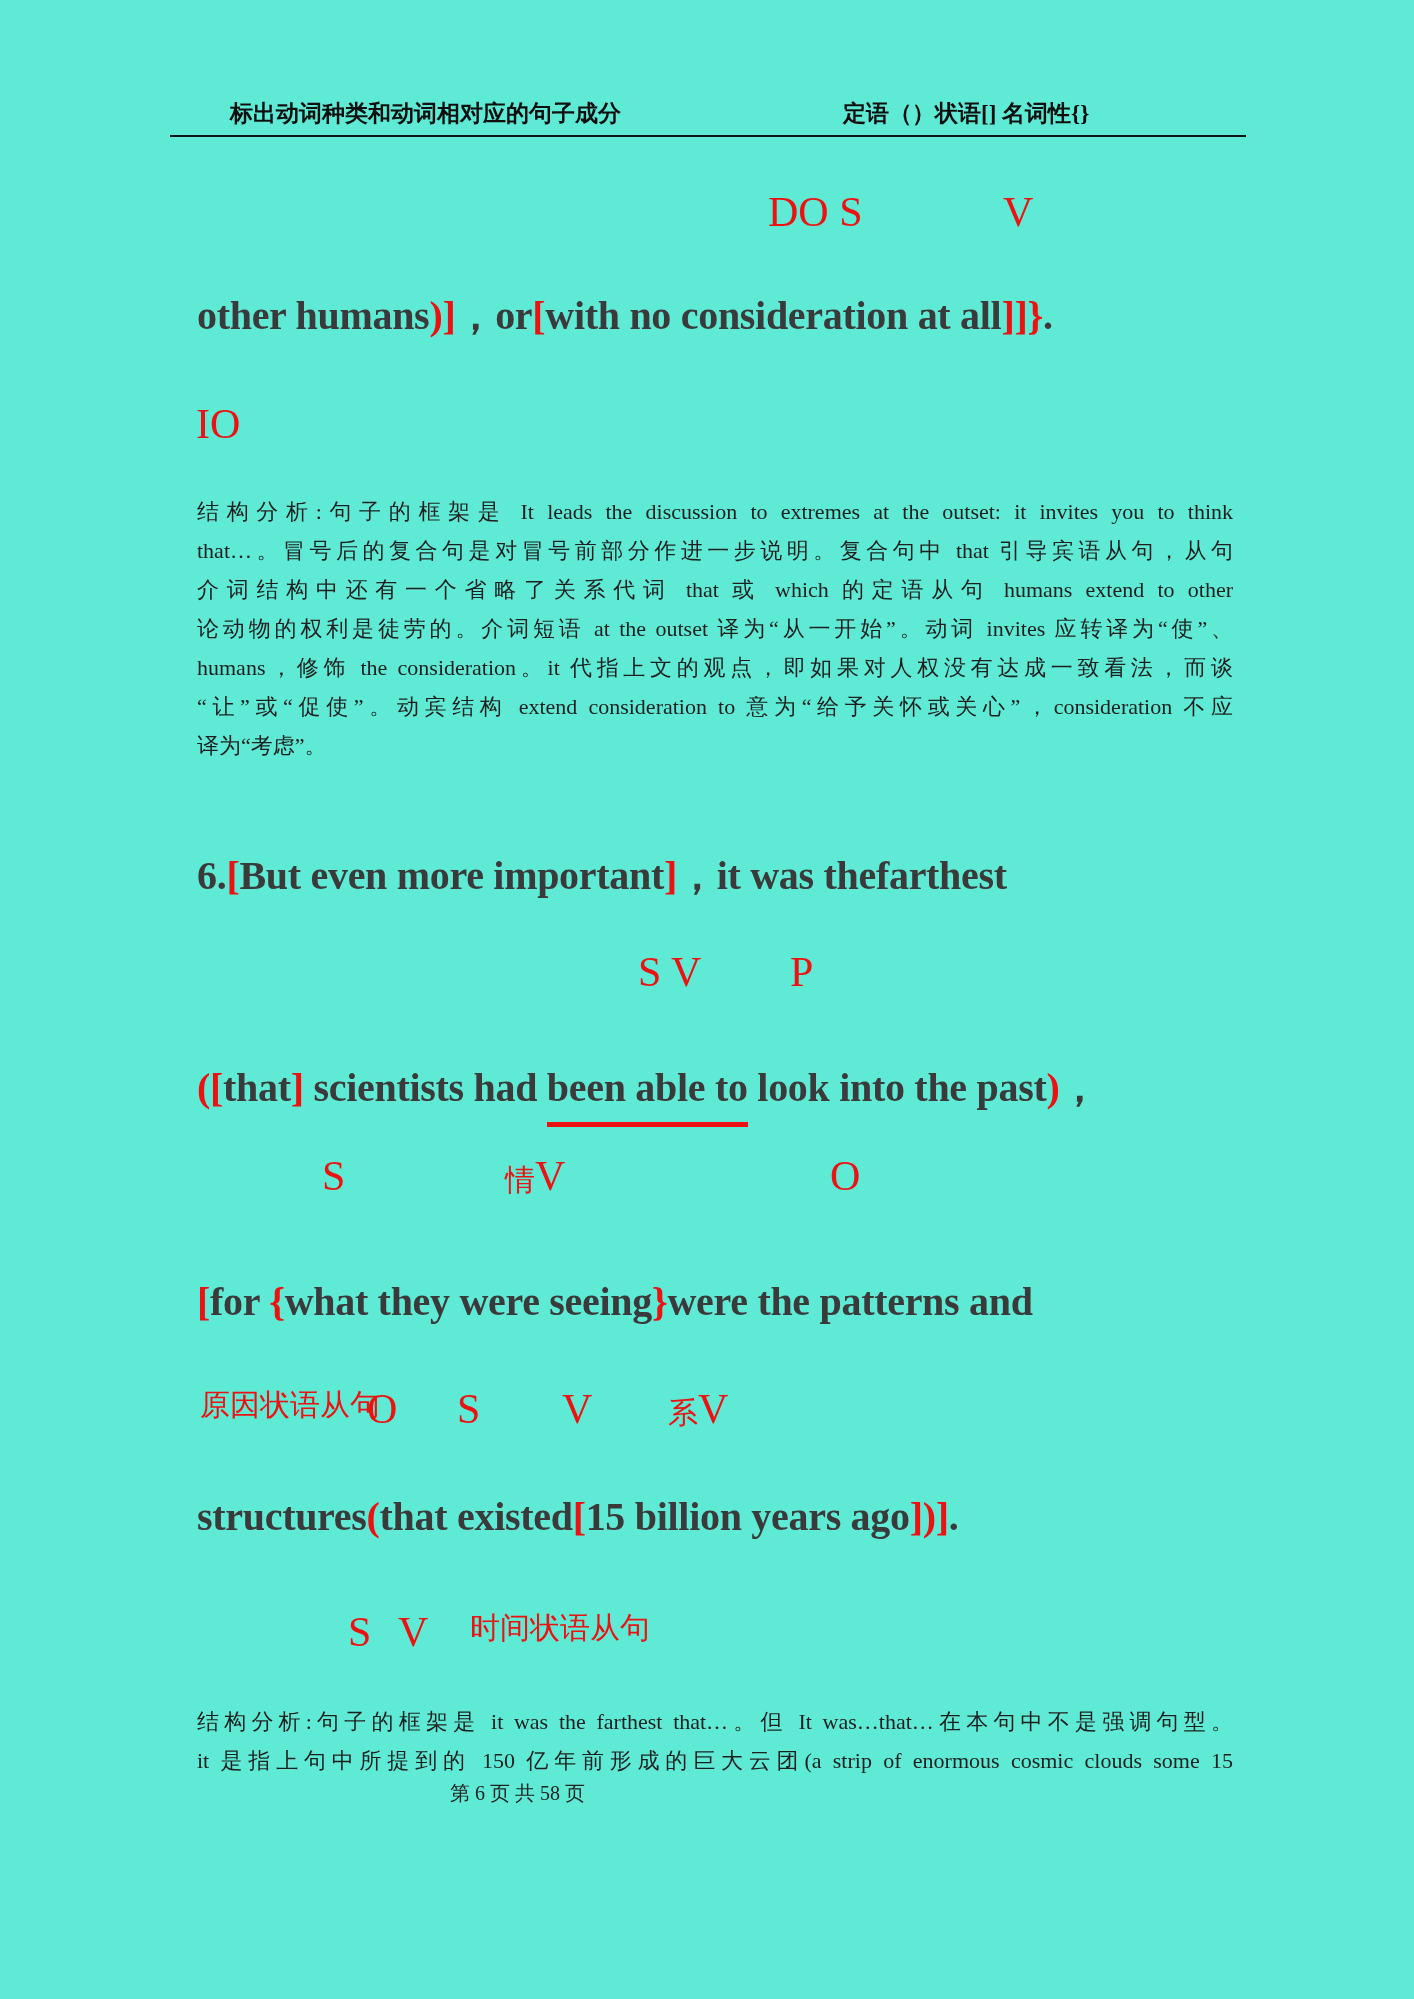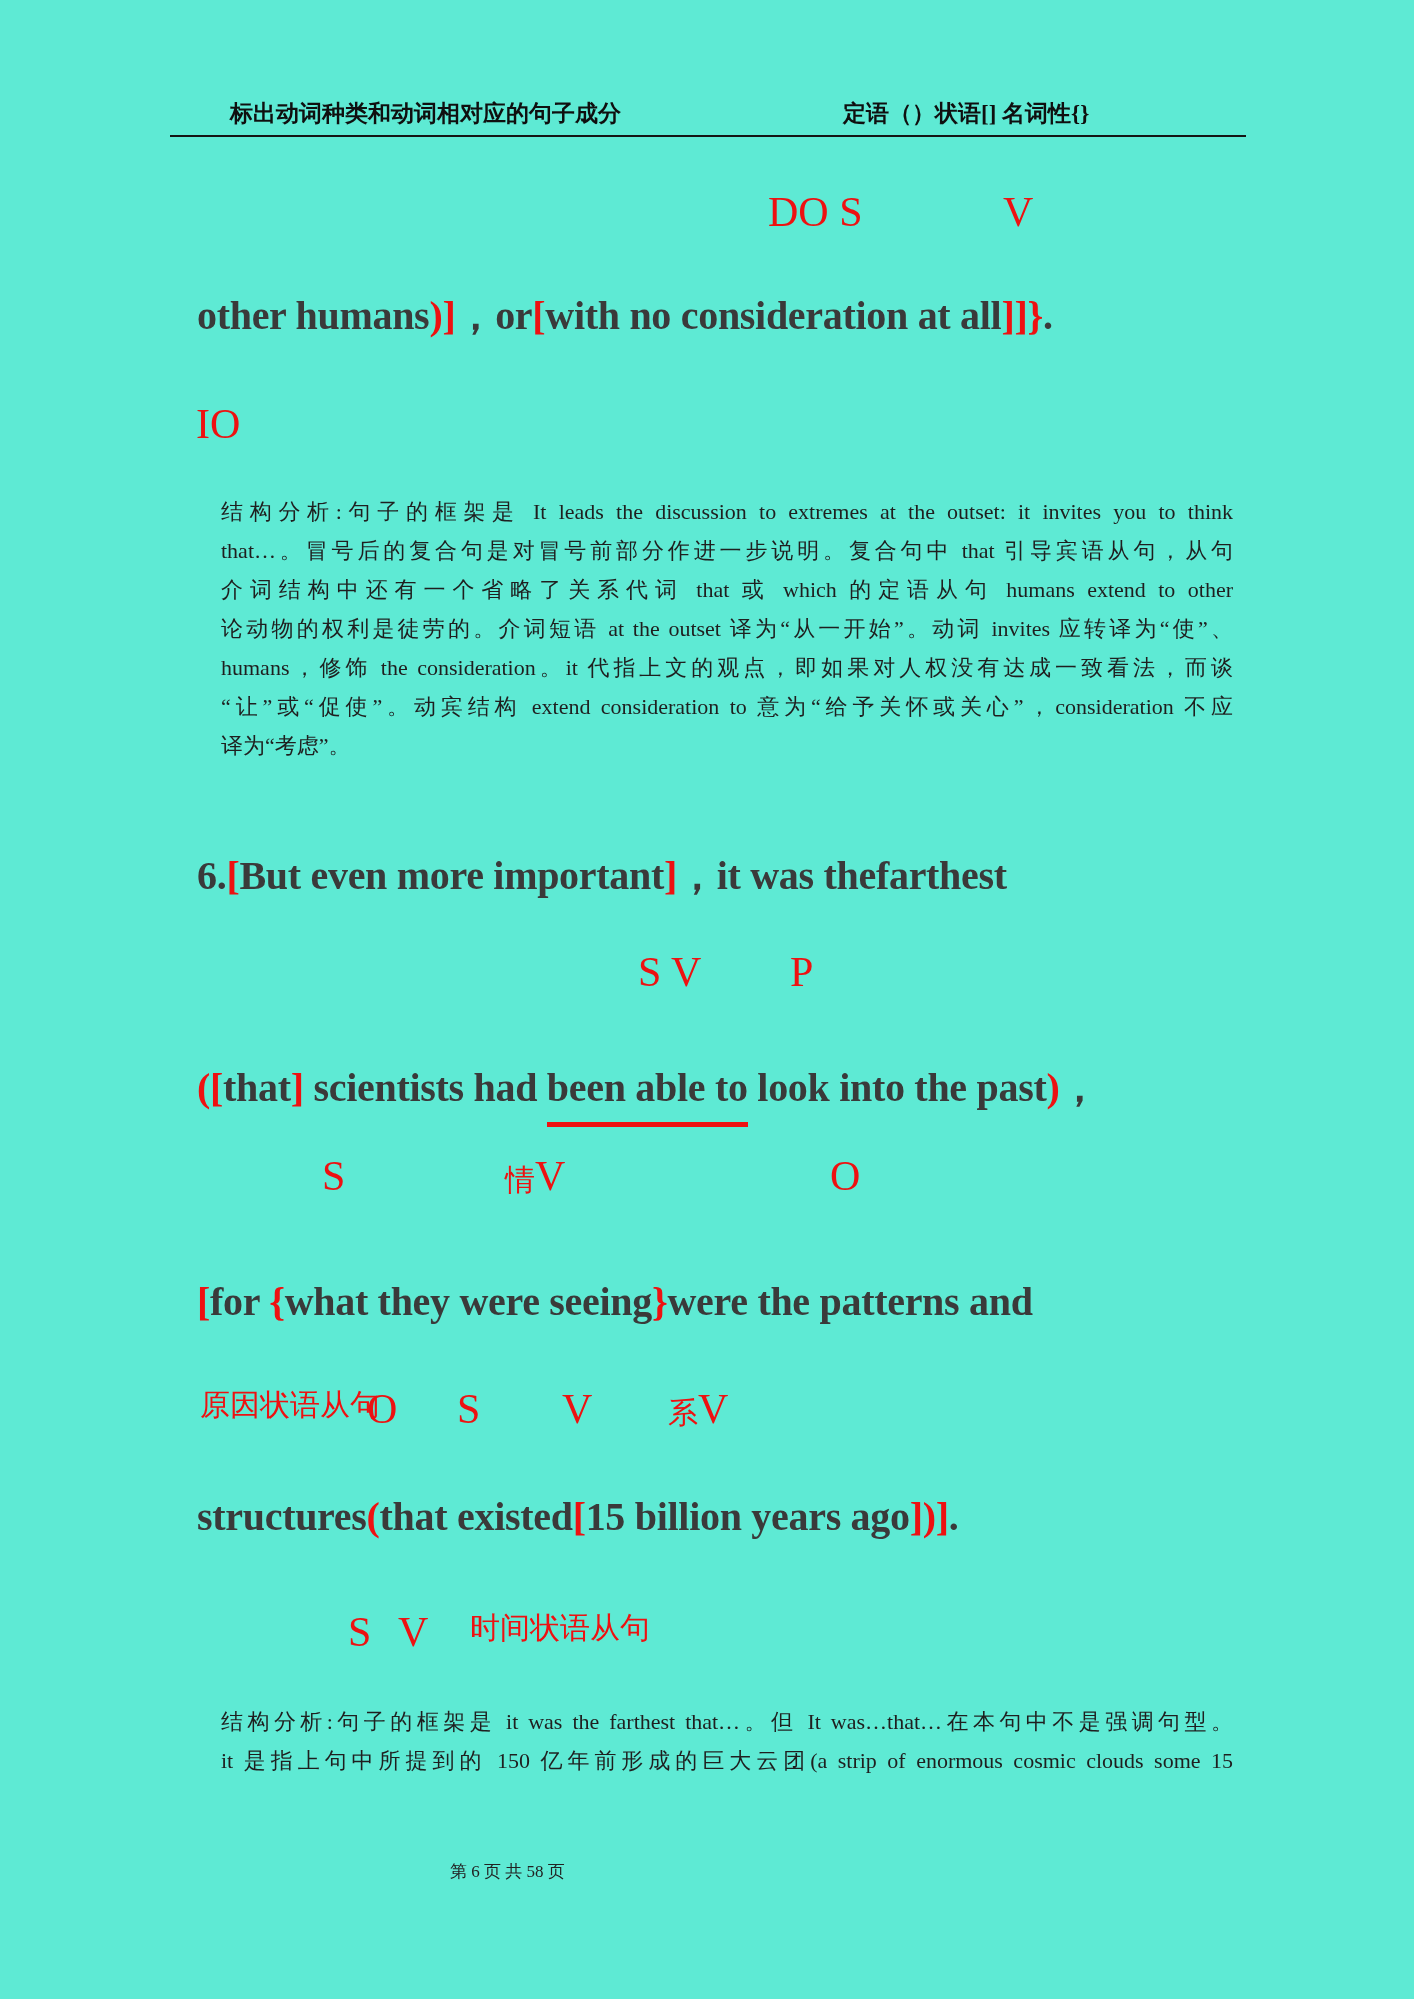--- a/index.html
+++ b/index.html
@@ -18,25 +18,25 @@
     color:#3a3a3a; white-space:nowrap; letter-spacing:-0.3px;
   }
   .red { color:#ee1111; }
 
   .ann { position:absolute; left:0; right:0; height:54px; color:#ee1111; font-size:42px;padding-left:37px; }
   .ann > span { position:absolute; white-space:nowrap; }
   .ann .cn { font-size:30px; }
 
   .para { position:absolute; left:197px; width:1036px; font-size:22px; line-height:39px; color:#1f1f1f; }
   .para .jl { text-align:justify; text-align-last:justify; }
-  .para div { overflow:hidden;margin-left:24px; }
+  .para div { overflow:hidden; }
 
   .u-red { border-bottom:5px solid #ee1111; padding-bottom:12px; }
 
-  .footer { position:absolute; top:1860px; left:450px; font-size:17px; color:#222; white-space:nowrap; }
+  .footer { position:absolute; top:1780px; left:450px; font-size:20px; color:#222; white-space:nowrap; }
 </style>
 </head>
 <body>
 
 <div class="page">
 
   <div class="hdr hdr-left">标出动词种类和动词相对应的句子成分</div>
   <div class="hdr hdr-right">定语（）状语[] 名词性{}</div>
   <div class="rule"></div>
 

